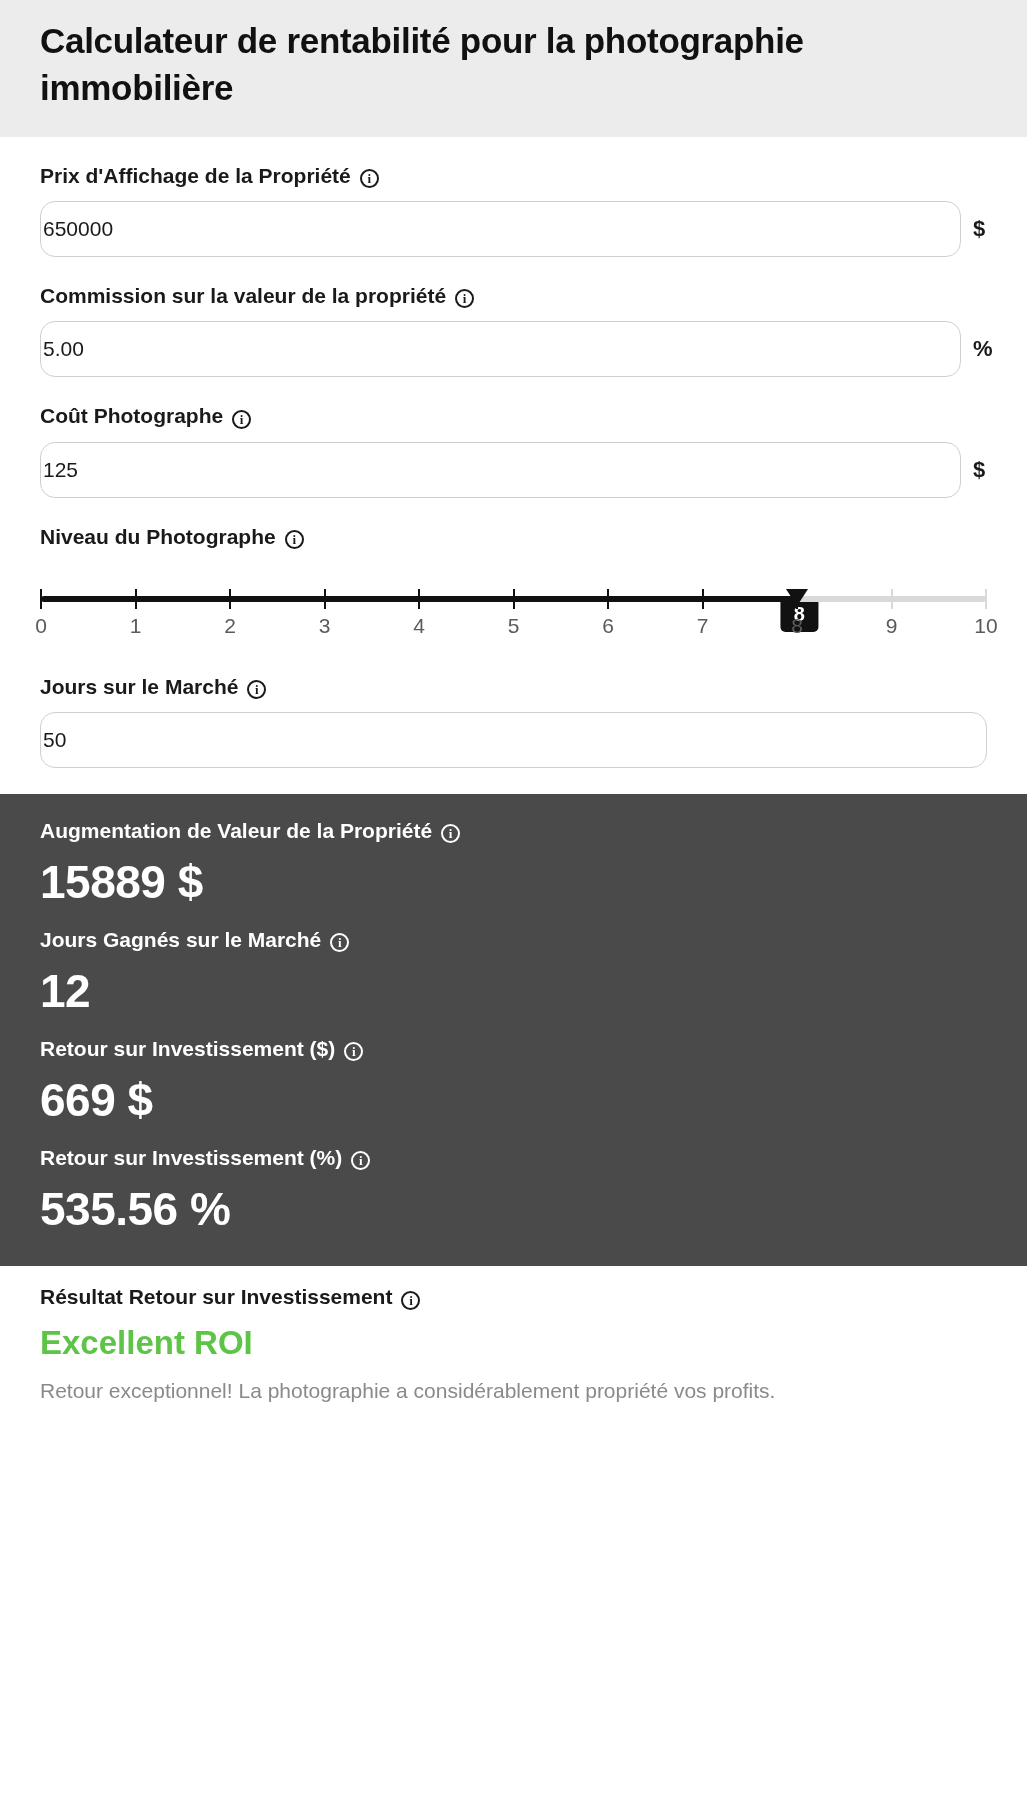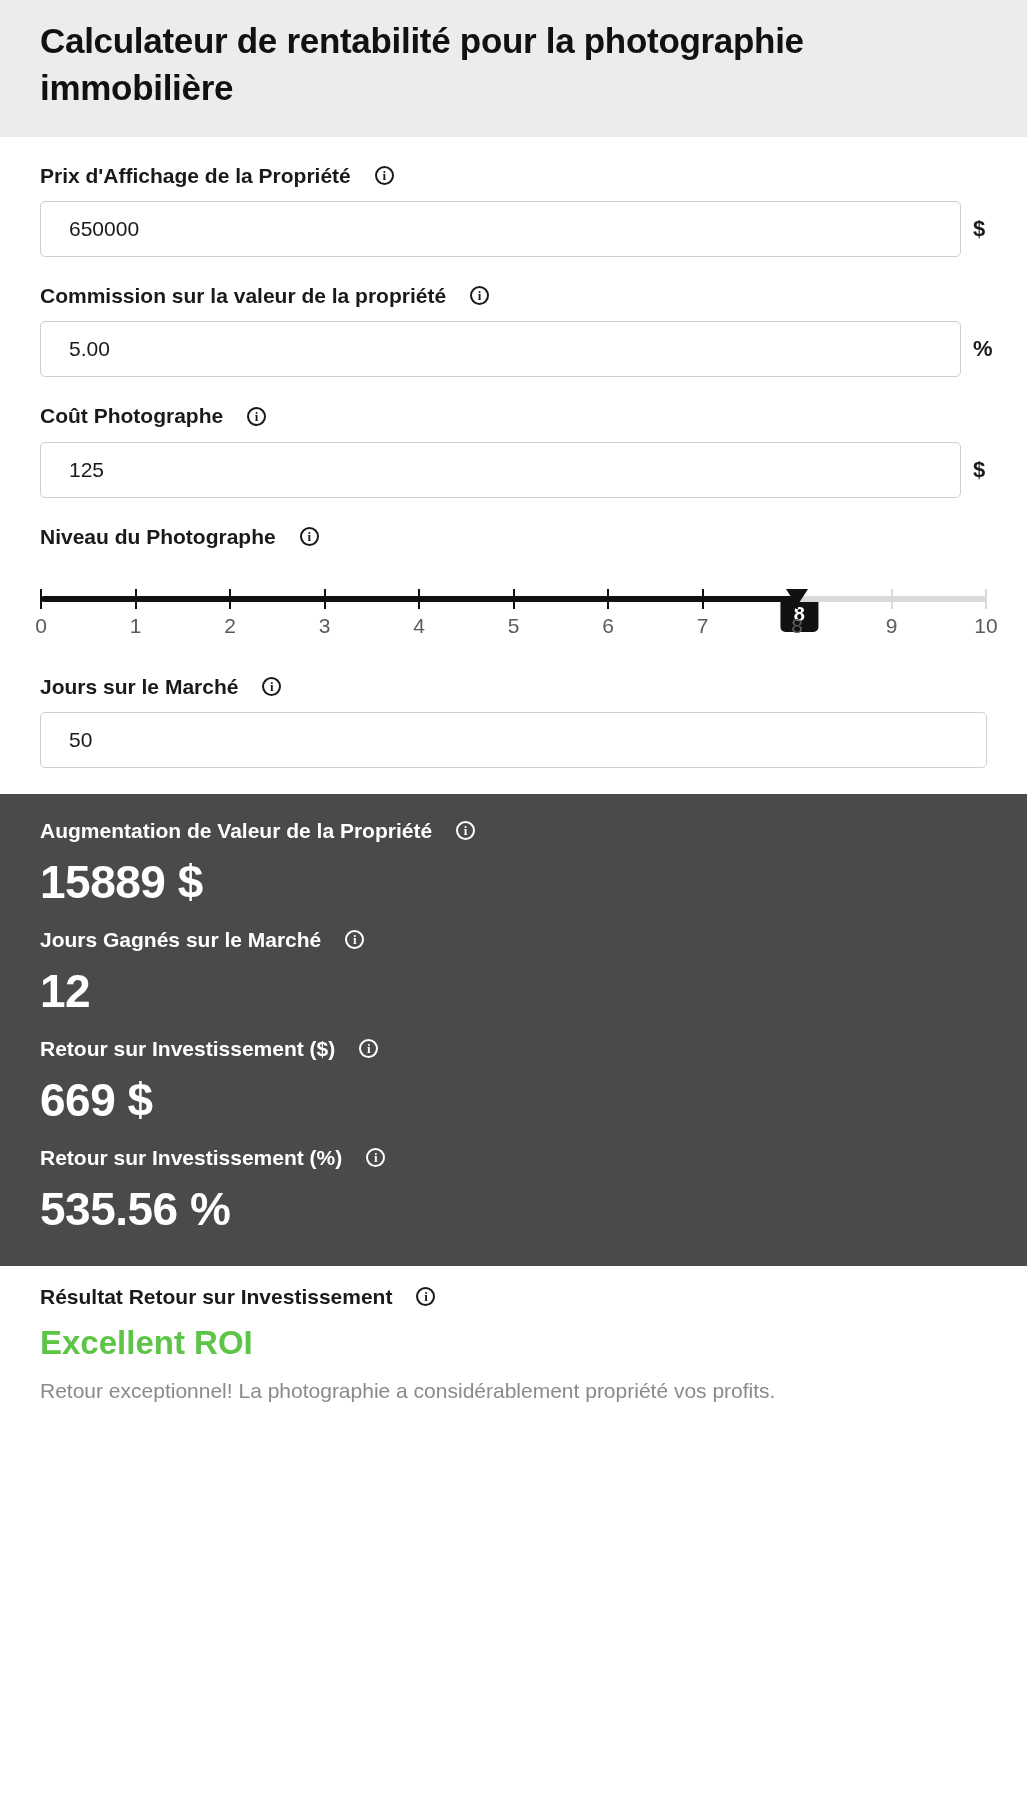--- a/index.html
+++ b/index.html
@@ -34,22 +34,22 @@
 
   
   .form-area {
     padding: 26px 40px 10px 40px;
   }
   .field { margin-bottom: 26px; }
   .field:last-child { margin-bottom: 16px; }
 
   .label-row {
     display: flex;
-    align-items: center;
-    gap: 24px;
+    align-items: flex-end;
+    gap: 9px;
     margin-bottom: 13px;
   }
   .label-row .label-text {
     font-size: 21px;
     font-weight: bold;
     color: #1a1a1a;
     line-height: 1.2;
   }
 
   .info-icon {
@@ -76,26 +76,26 @@
 
   .input-row {
     display: flex;
     align-items: center;
     gap: 12px;
   }
   .text-input {
     flex: 1 1 auto;
     height: 56px;
     border: 1px solid #cfcfcf;
-    border-radius: 5px;
+    border-radius: 15px;
     background: #ffffff;
     font-size: 21px;
     font-family: "Liberation Sans", sans-serif;
     color: #1a1a1a;
-    padding: 0 28px;
+    padding: 0 2px;
     outline: none;
   }
   .text-input::placeholder { color: #9b9b9b; }
   .unit {
     font-size: 22px;
     font-weight: bold;
     color: #1a1a1a;
     width: 14px;
     text-align: left;
     flex: 0 0 auto;

